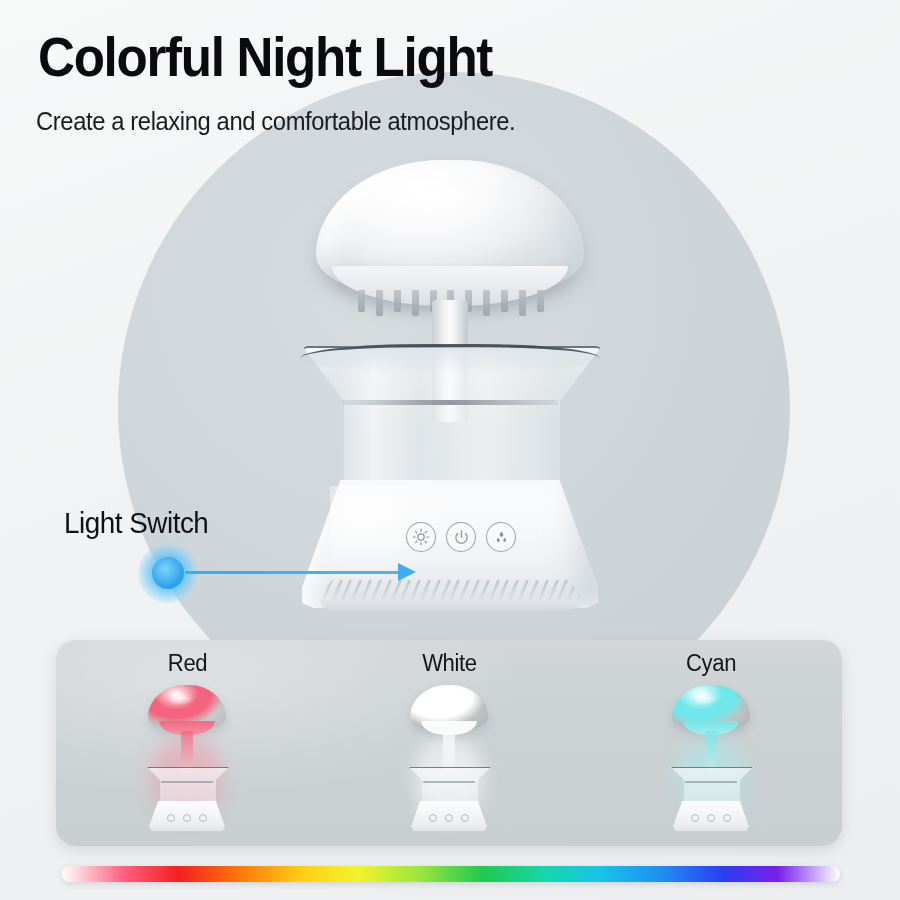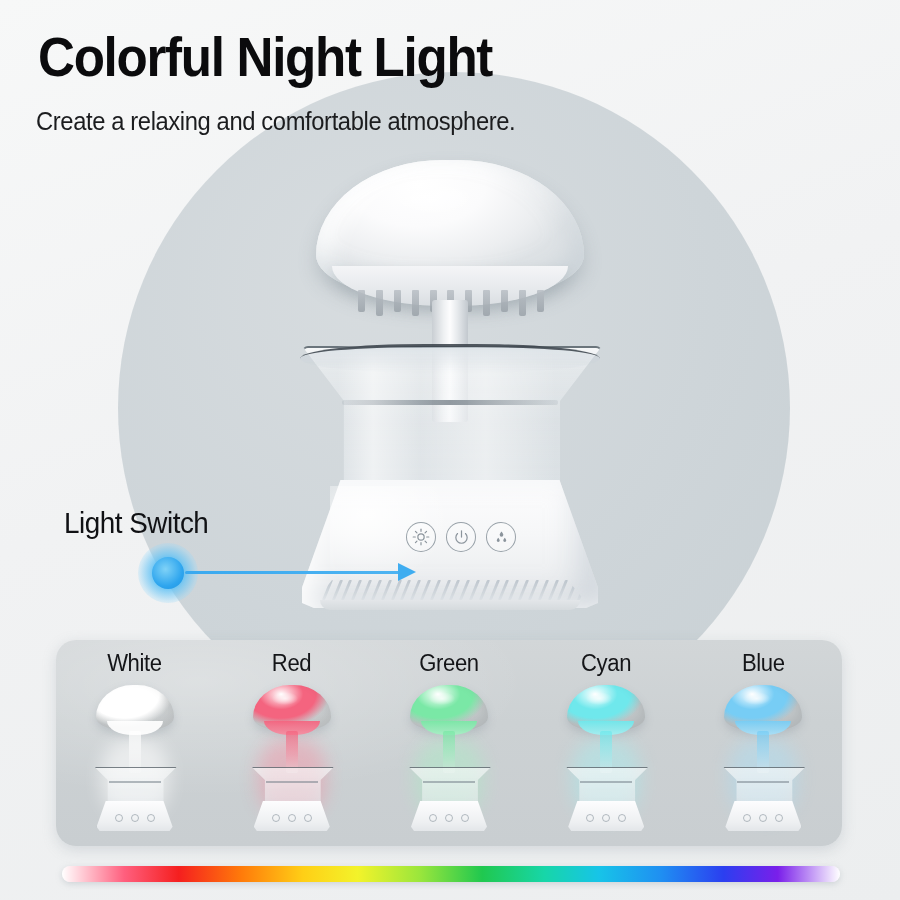--- a/index.html
+++ b/index.html
@@ -235,60 +235,43 @@
   <div class="callout-label">Light Switch</div>
   <div class="glow-dot"></div>
   <div class="glow-core"></div>
   <div class="callout-line"></div>
   <div class="callout-arrow"></div>
 
   <div class="panel">
     <div class="panel-sheen"></div>
     <div class="swatches" id="swatches">
         <div class="swatch">
-          <div class="sw-label">White</div>
-          <div class="mini">
-            <div class="mini-glow" style="background: rgb(255, 255, 255); opacity: 0.55;"></div>
-            <div class="mini-cap" style="background: radial-gradient(62% 72% at 36% 20%, rgb(255, 255, 255) 0%, rgb(255, 255, 255) 46%, rgb(255, 255, 255) 72%, rgba(0, 0, 0, 0.06) 100%); box-shadow: rgba(120, 132, 142, 0.26) 0px 4px 9px, rgba(0, 0, 0, 0.07) -4px -5px 10px inset;"></div>
-            <div class="mini-skirt" style="background: linear-gradient(rgb(255, 255, 255), rgb(255, 255, 255));"></div>
-            <div class="mini-stem" style="background: linear-gradient(rgb(255, 255, 255), rgba(255, 255, 255, 0.25));"></div>
-            <div class="mini-tank"></div>
-            <div class="mini-water"></div>
-            <div class="mini-base"></div>
-            <div class="mini-dots">
-              <span class="mini-dot"></span>
-              <span class="mini-dot"></span>
-              <span class="mini-dot"></span>
-            </div>
-          </div>
-        </div>
-        <div class="swatch">
           <div class="sw-label">Red</div>
           <div class="mini">
             <div class="mini-glow" style="background: rgb(247, 140, 160);"></div>
             <div class="mini-cap" style="background: radial-gradient(62% 72% at 36% 20%, rgb(255, 255, 255) 0%, rgb(244, 100, 127) 46%, rgb(244, 100, 127) 72%, rgba(0, 0, 0, 0.06) 100%); box-shadow: rgba(120, 132, 142, 0.26) 0px 4px 9px, rgba(0, 0, 0, 0.07) -4px -5px 10px inset;"></div>
             <div class="mini-skirt" style="background: linear-gradient(rgb(244, 100, 127), rgb(247, 140, 160));"></div>
             <div class="mini-stem" style="background: linear-gradient(rgb(244, 100, 127), rgba(255, 255, 255, 0.25));"></div>
             <div class="mini-tank"></div>
             <div class="mini-water"></div>
             <div class="mini-base"></div>
             <div class="mini-dots">
               <span class="mini-dot"></span>
               <span class="mini-dot"></span>
               <span class="mini-dot"></span>
             </div>
           </div>
         </div>
         <div class="swatch">
-          <div class="sw-label">Green</div>
+          <div class="sw-label">White</div>
           <div class="mini">
-            <div class="mini-glow" style="background: rgb(166, 240, 196);"></div>
-            <div class="mini-cap" style="background: radial-gradient(62% 72% at 36% 20%, rgb(255, 255, 255) 0%, rgb(122, 232, 166) 46%, rgb(122, 232, 166) 72%, rgba(0, 0, 0, 0.06) 100%); box-shadow: rgba(120, 132, 142, 0.26) 0px 4px 9px, rgba(0, 0, 0, 0.07) -4px -5px 10px inset;"></div>
-            <div class="mini-skirt" style="background: linear-gradient(rgb(122, 232, 166), rgb(166, 240, 196));"></div>
-            <div class="mini-stem" style="background: linear-gradient(rgb(122, 232, 166), rgba(255, 255, 255, 0.25));"></div>
+            <div class="mini-glow" style="background: rgb(255, 255, 255); opacity: 0.55;"></div>
+            <div class="mini-cap" style="background: radial-gradient(62% 72% at 36% 20%, rgb(255, 255, 255) 0%, rgb(255, 255, 255) 46%, rgb(255, 255, 255) 72%, rgba(0, 0, 0, 0.06) 100%); box-shadow: rgba(120, 132, 142, 0.26) 0px 4px 9px, rgba(0, 0, 0, 0.07) -4px -5px 10px inset;"></div>
+            <div class="mini-skirt" style="background: linear-gradient(rgb(255, 255, 255), rgb(255, 255, 255));"></div>
+            <div class="mini-stem" style="background: linear-gradient(rgb(255, 255, 255), rgba(255, 255, 255, 0.25));"></div>
             <div class="mini-tank"></div>
             <div class="mini-water"></div>
             <div class="mini-base"></div>
             <div class="mini-dots">
               <span class="mini-dot"></span>
               <span class="mini-dot"></span>
               <span class="mini-dot"></span>
             </div>
           </div>
         </div>
@@ -302,37 +285,20 @@
             <div class="mini-tank"></div>
             <div class="mini-water"></div>
             <div class="mini-base"></div>
             <div class="mini-dots">
               <span class="mini-dot"></span>
               <span class="mini-dot"></span>
               <span class="mini-dot"></span>
             </div>
           </div>
         </div>
-        <div class="swatch">
-          <div class="sw-label">Blue</div>
-          <div class="mini">
-            <div class="mini-glow" style="background: rgb(168, 224, 248);"></div>
-            <div class="mini-cap" style="background: radial-gradient(62% 72% at 36% 20%, rgb(255, 255, 255) 0%, rgb(119, 205, 245) 46%, rgb(119, 205, 245) 72%, rgba(0, 0, 0, 0.06) 100%); box-shadow: rgba(120, 132, 142, 0.26) 0px 4px 9px, rgba(0, 0, 0, 0.07) -4px -5px 10px inset;"></div>
-            <div class="mini-skirt" style="background: linear-gradient(rgb(119, 205, 245), rgb(168, 224, 248));"></div>
-            <div class="mini-stem" style="background: linear-gradient(rgb(119, 205, 245), rgba(255, 255, 255, 0.25));"></div>
-            <div class="mini-tank"></div>
-            <div class="mini-water"></div>
-            <div class="mini-base"></div>
-            <div class="mini-dots">
-              <span class="mini-dot"></span>
-              <span class="mini-dot"></span>
-              <span class="mini-dot"></span>
-            </div>
-          </div>
-        </div>
       </div>
   </div>
 
   <div class="rainbow-wrap">
     <div class="rainbow" style="background: linear-gradient(90deg, rgb(255, 255, 255) 0%, rgb(255, 95, 126) 8%, rgb(245, 31, 31) 15%, rgb(255, 122, 10) 23%, rgb(255, 207, 22) 31%, rgb(243, 243, 42) 38%, rgb(154, 230, 60) 46%, rgb(32, 200, 79) 54%, rgb(23, 214, 168) 62%, rgb(23, 196, 232) 69%, rgb(31, 143, 242) 77%, rgb(43, 63, 240) 85%, rgb(122, 31, 234) 92%, rgb(255, 255, 255) 100%);"></div>
   </div>
 
 </div>
 
 </body></html>

